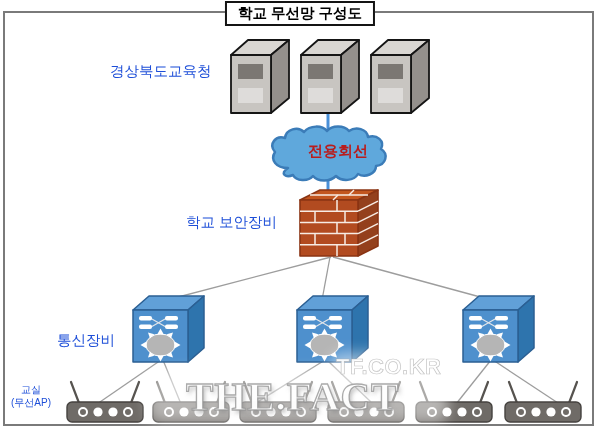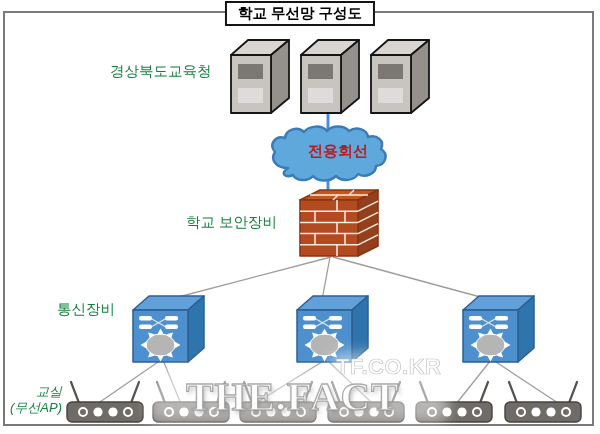--- a/index.html
+++ b/index.html
@@ -3,25 +3,25 @@
 <meta charset="utf-8">
 <style>
   * { margin:0; padding:0; box-sizing:border-box; }
   html,body { width:600px; height:434px; }
   body { background:#fff; font-family:"Liberation Sans", sans-serif; position:relative; overflow:hidden; }
   .stage { position:absolute; left:0; top:0; width:600px; height:434px; background:#fff; }
   .frame { position:absolute; left:3px; top:11px; width:591px; height:415px; border:2px solid #7a7a7a; z-index:0; }
   .title-box { position:absolute; left:50%; top:1px; transform:translateX(-50%); background:#fff; border:2px solid #141414; padding:1px 11px; font-size:14.5px; font-weight:bold; color:#000; white-space:nowrap; z-index:30; }
   #wires { position:absolute; left:0; top:0; z-index:1; }
   .dev { position:absolute; z-index:2; line-height:0; }
-  .lbl { position:absolute; z-index:3; color:#15803d; white-space:nowrap; line-height:1.25; }
+  .lbl { position:absolute; z-index:3; color:#1d4ed8; white-space:nowrap; line-height:1.25; }
   .lbl-office { left:110px; top:62px; font-size:14.5px; }
   .lbl-fw { left:186px; top:213px; font-size:14.5px; }
-  .lbl-sw { left:57px; top:300px; font-size:14.5px; }
-  .lbl-class { left:0px; top:384px; width:62px; text-align:right; font-size:13px;font-style:italic; }
+  .lbl-sw { left:57px; top:331px; font-size:14.5px; }
+  .lbl-class { left:0px; top:384px; width:62px; text-align:center; font-size:10px; }
   .cloud-text { position:absolute; left:8px; top:0; width:100%; height:100%; display:flex; align-items:center; justify-content:center; color:#b91c1c; font-weight:bold; font-size:15px; line-height:1.2; padding-bottom:4px; }
   .wm-band { position:absolute; z-index:10; background:rgba(255,255,255,.5); filter:blur(7px); border-radius:12px; }
   .band-main { left:148px; top:371px; width:300px; height:52px; }
   .band-sub { left:330px; top:353px; width:108px; height:23px; }
   .wm-main { position:absolute; left:186px; top:372px; z-index:11; font-family:Liberation Serif, serif; font-weight:bold; font-size:41px; letter-spacing:1px; color:rgba(255,255,255,.97); -webkit-text-stroke:1.3px rgba(150,150,150,.8); text-shadow:2px 3px 4px rgba(125,125,125,.5); white-space:nowrap; }
   .wm-sub { position:absolute; left:336px; top:354px; z-index:11; font-size:22px; font-weight:bold; letter-spacing:.5px; color:rgba(255,255,255,.92); -webkit-text-stroke:.7px rgba(165,165,165,.65); white-space:nowrap; }
 </style>
 </head>
 <body>
 

